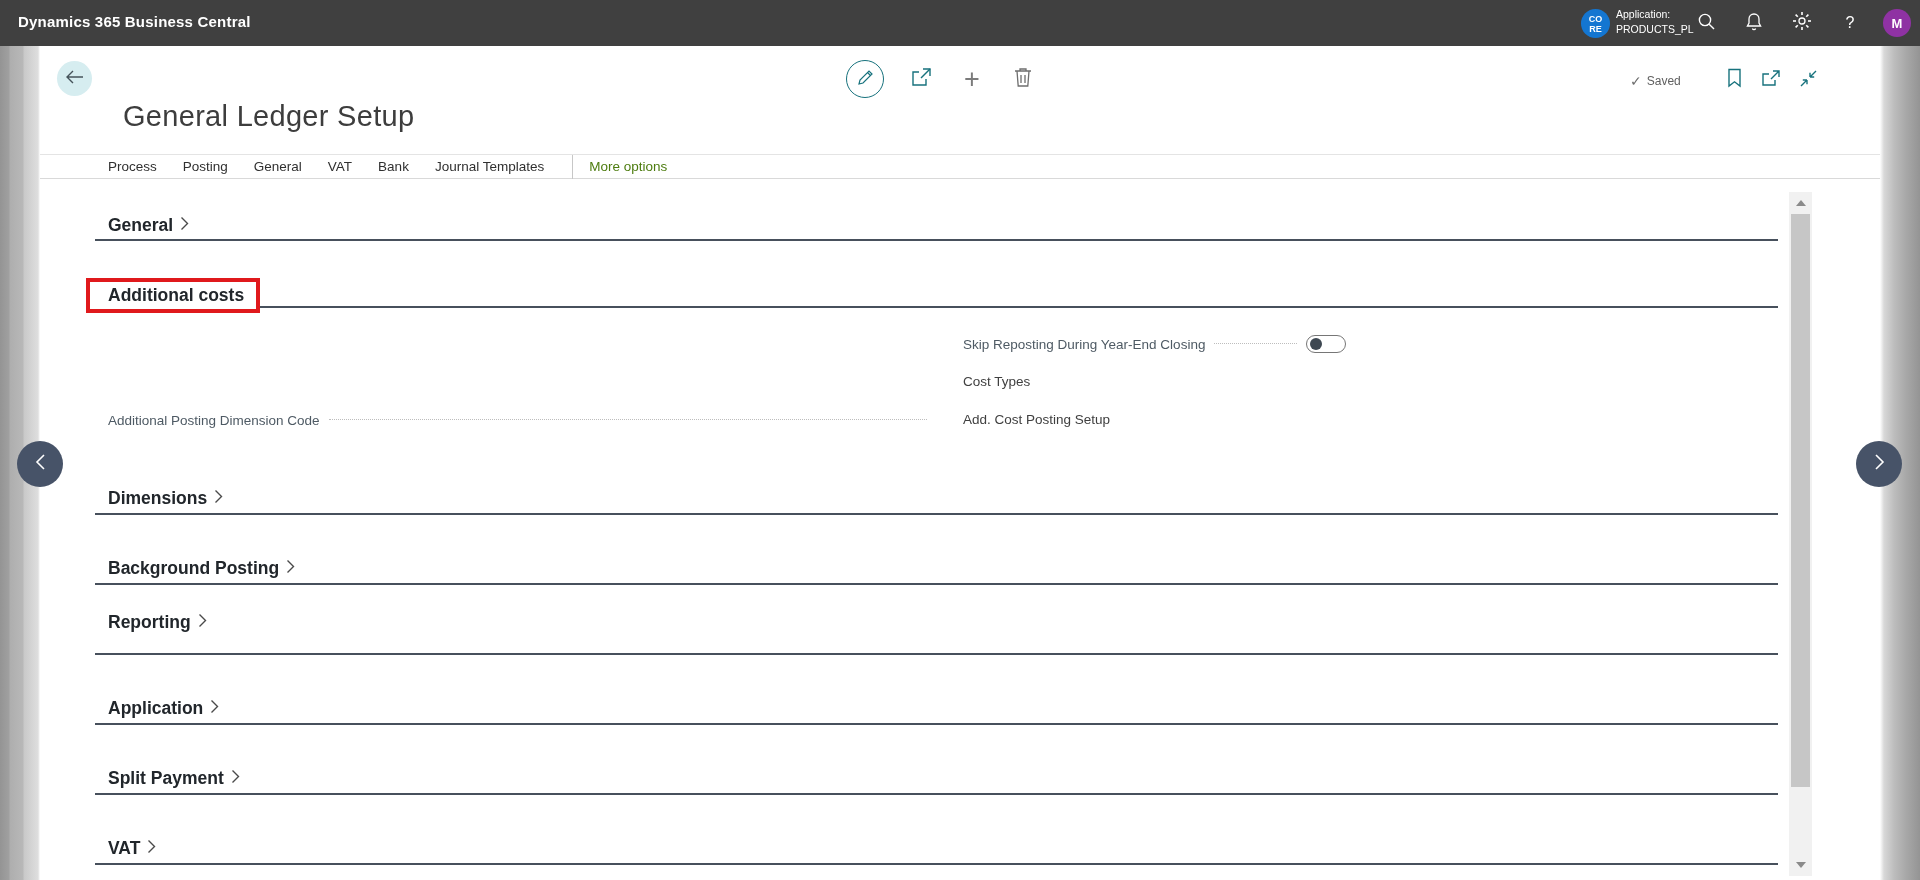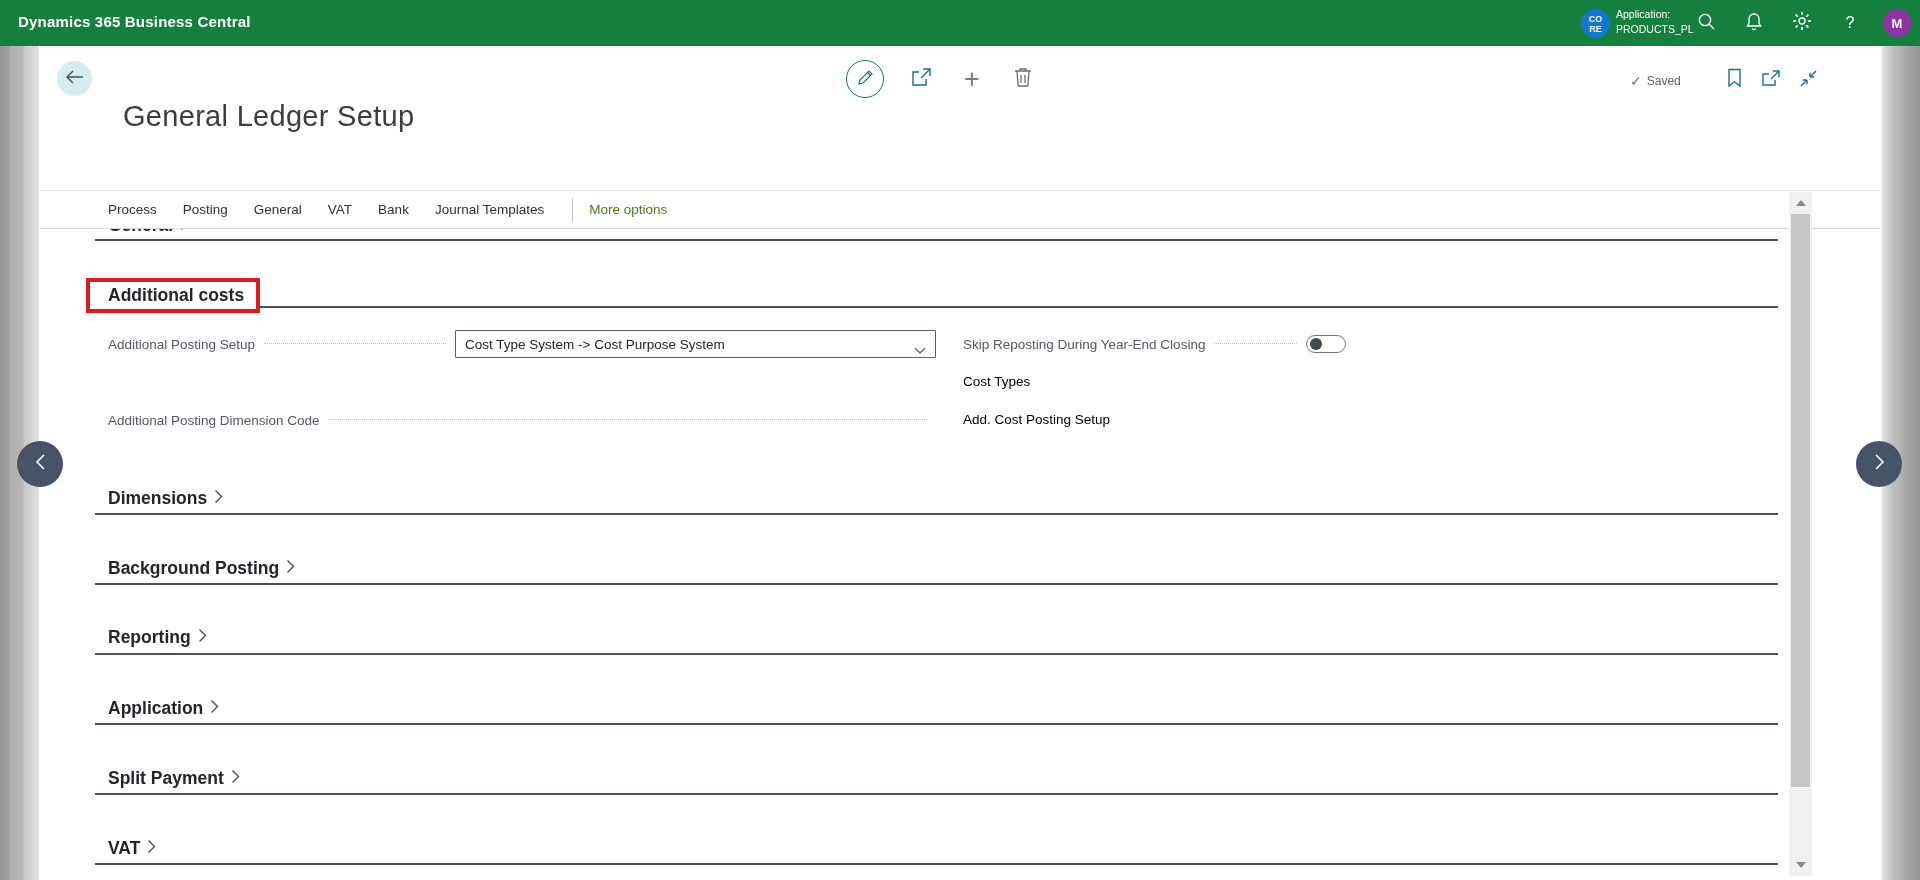--- a/index.html
+++ b/index.html
@@ -1,21 +1,21 @@
 <!DOCTYPE html>
 <html><head>
 <meta charset="utf-8">
 <style>
   * { margin:0; padding:0; box-sizing:border-box; }
   html,body { width:1920px; height:880px; }
   body { font-family:"Liberation Sans", sans-serif; background:#fff; overflow:hidden; }
   .screen { position:relative; width:1920px; height:880px; background:#fff; }
 
   
-  .topbar { position:absolute; left:0; top:0; width:1920px; height:46px; background:#15803d; color:#fff; z-index:30; }
+  .topbar { position:absolute; left:0; top:0; width:1920px; height:46px; background:#404040; color:#fff; z-index:30; }
   .brand { position:absolute; left:18px; top:13px; font-size:15px; font-weight:700; letter-spacing:.2px; }
   .env-badge { position:absolute; left:1581px; top:9px; width:29px; height:29px; border-radius:50%; background:#1476d1;
     display:flex; flex-direction:column; align-items:center; justify-content:center; font-size:9px; font-weight:700; line-height:10px; cursor:pointer;text-align:right; }
   .env-text { position:absolute; left:1616px; top:7px; font-size:10.5px; line-height:15px; }
   .tb-icon { position:absolute; top:7px; width:32px; height:32px; display:flex; align-items:center; justify-content:center; cursor:pointer; }
   .tb-help { font-size:16px; color:#fff; font-weight:400; }
   .avatar { position:absolute; left:1883px; top:9px; width:28px; height:28px; border-radius:50%; background:#8f32a3;
     display:flex; align-items:center; justify-content:center; font-size:13px; font-weight:700; }
 
   
@@ -32,22 +32,22 @@
   .pencil-circle { width:38px; height:38px; border-radius:50%; border:1px solid #17727d; }
   .plus-glyph { font-size:27px; color:#7b7b7b; font-weight:300; line-height:28px; }
   .save-group { position:absolute; left:1630px; top:70px; height:22px; display:flex; align-items:center; z-index:10; }
   .saved-check { color:#6d6d6d; font-size:14px; margin-right:5px; }
   .saved-text { color:#5f5f5f; font-size:12px; }
   .save-icons { position:absolute; left:1722px; top:67px; display:flex; gap:13px; align-items:center; z-index:10; }
   .save-icons .act-btn { width:24px; height:26px; }
 
   
   .page-title { position:absolute; left:107px; top:100px; font-size:29px; font-weight:300; color:#3d3d3d; letter-spacing:.3px; z-index:10;margin-left:16px; }
-  .tabsbar { position:absolute; left:40px; top:154px; width:1840px; height:39px; border-top:1px solid #e4e4e4; border-bottom:1px solid #d9d9d9;
-    display:flex; align-items:center; padding-left:68px; z-index:10; background:#fff;margin-top:36px; }
+  .tabsbar { position:absolute; left:40px; top:154px; width:1840px; height:25px; border-top:1px solid #e4e4e4; border-bottom:1px solid #d9d9d9;
+    display:flex; align-items:center; padding-left:68px; z-index:10; background:#fff; }
   .tab { font-size:13.5px; color:#303030; margin-right:26px; cursor:pointer; white-space:nowrap; }
   .tab-sep { width:1px; height:24px; background:#c7c7c7; margin:0 16px 0 2px; }
   .more-options { font-size:13.5px; color:#4d7c0f; cursor:pointer; }
 
   
   .content { position:absolute; left:40px; top:194px; width:1840px; height:686px; background:#fff; z-index:6; }
 
   .sec-header { position:absolute; left:68px; height:22px; display:flex; align-items:center; gap:7px; cursor:pointer; z-index:3; }
   .sec-header .sec-label { font-size:17.5px; font-weight:700; color:#21262b; white-space:nowrap; }
   .sec-divider { position:absolute; left:55px; width:1683px; height:2px; background:#47505c; z-index:1; }
@@ -57,21 +57,21 @@
   .fld-row { position:absolute; left:68px; width:828px; height:28px; display:flex; align-items:center; z-index:3; }
   .fld-label { font-size:13.5px; color:#4e5a64; white-space:nowrap; }
   .leader { flex:1; margin:0 9px; border-bottom:1px dotted #bdbdbd; height:1px; transform:translateY(-1px); min-width:12px; }
   .combo { width:481px; height:28px; border:1px solid #525f6e; border-radius:1px; background:#fff; position:relative;
     display:flex; align-items:center; padding:0 30px 0 9px; font-size:13.5px; color:#21262b; cursor:pointer; flex:none; }
   .combo-chev { position:absolute; right:9px; top:11px; }
 
   .rrow { position:absolute; left:923px; width:383px; height:28px; display:flex; align-items:center; z-index:3; }
   .toggle { width:40px; height:18px; border:1px solid #767676; border-radius:10px; background:#fff; position:relative; cursor:pointer; flex:none; }
   .toggle .knob { position:absolute; left:3px; top:2px; width:12px; height:12px; border-radius:50%; background:#3e4852; }
-  .page-link { position:absolute; left:923px; font-size:13.5px; color:#000000; cursor:pointer; z-index:3; white-space:nowrap; }
+  .page-link { position:absolute; left:923px; font-size:13.5px; color:#404040; cursor:pointer; z-index:3; white-space:nowrap; }
 
   
   .sb-track { position:absolute; left:1789px; top:192px; width:23px; height:684px; background:#f1f1f1; z-index:12; }
   .sb-thumb { position:absolute; left:1791px; top:214px; width:19px; height:573px; background:#c6c6c6; z-index:13; cursor:pointer; }
   .sb-arrow { position:absolute; left:1796px; width:0; height:0; z-index:13; cursor:pointer; }
   .sb-up   { top:200px; border-left:5px solid transparent; border-right:5px solid transparent; border-bottom:6px solid #8a8a8a; }
   .sb-down { top:862px; border-left:5px solid transparent; border-right:5px solid transparent; border-top:6px solid #8a8a8a; }
 
   
   .nav-circle { position:absolute; top:441px; width:46px; height:46px; border-radius:50%; background:#475368;
@@ -231,32 +231,20 @@
       </span>
     </div>
     <div class="sec-divider" style="top:45px;"></div>
 
     <div class="sec-divider" style="top:112px;"></div>
     <div class="red-box"></div>
     <div class="sec-header" style="top:90px;">
       <span class="sec-label">Additional costs</span>
     </div>
 
-    <div class="fld-row" style="top:136px;">
-      <span class="fld-label">Additional Posting Setup</span>
-      <span class="leader"></span>
-      <div class="combo">
-        <span>Cost Type System -&gt; Cost Purpose System</span>
-        <span class="combo-chev">
-          <svg width="12" height="7" viewBox="0 0 12 7">
-              <path d="M1 1l5 5 5-5" fill="none" stroke="#5a6472" stroke-width="1.3"></path>
-            </svg>
-        </span>
-      </div>
-    </div>
 
 
     <div class="fld-row" style="top:212px;">
       <span class="fld-label">Additional Posting Dimension Code</span>
       <span class="leader"></span>
     </div>
 
     <div class="rrow" style="top:136px;justify-content:center;">
       <span class="fld-label">Skip Reposting During Year-End Closing</span>
       <span class="leader"></span>
@@ -277,21 +265,21 @@
     <div class="sec-divider" style="top:319px;"></div>
 
     <div class="sec-header" style="top:363px;">
       <span class="sec-label">Background Posting</span>
       <span><svg width="9" height="15" viewBox="0 0 9 15">
             <path d="M1.5 1.5l6 6-6 6" fill="none" stroke="#4a4a4a" stroke-width="1.4"></path>
           </svg></span>
     </div>
     <div class="sec-divider" style="top:389px;"></div>
 
-    <div class="sec-header" style="top:432px;">
+    <div class="sec-header" style="top:417px;">
       <span class="sec-label">Reporting</span>
       <span><svg width="9" height="15" viewBox="0 0 9 15">
             <path d="M1.5 1.5l6 6-6 6" fill="none" stroke="#4a4a4a" stroke-width="1.4"></path>
           </svg></span>
     </div>
     <div class="sec-divider" style="top:459px;"></div>
 
     <div class="sec-header" style="top:503px;">
       <span class="sec-label">Application</span>
       <span><svg width="9" height="15" viewBox="0 0 9 15">

